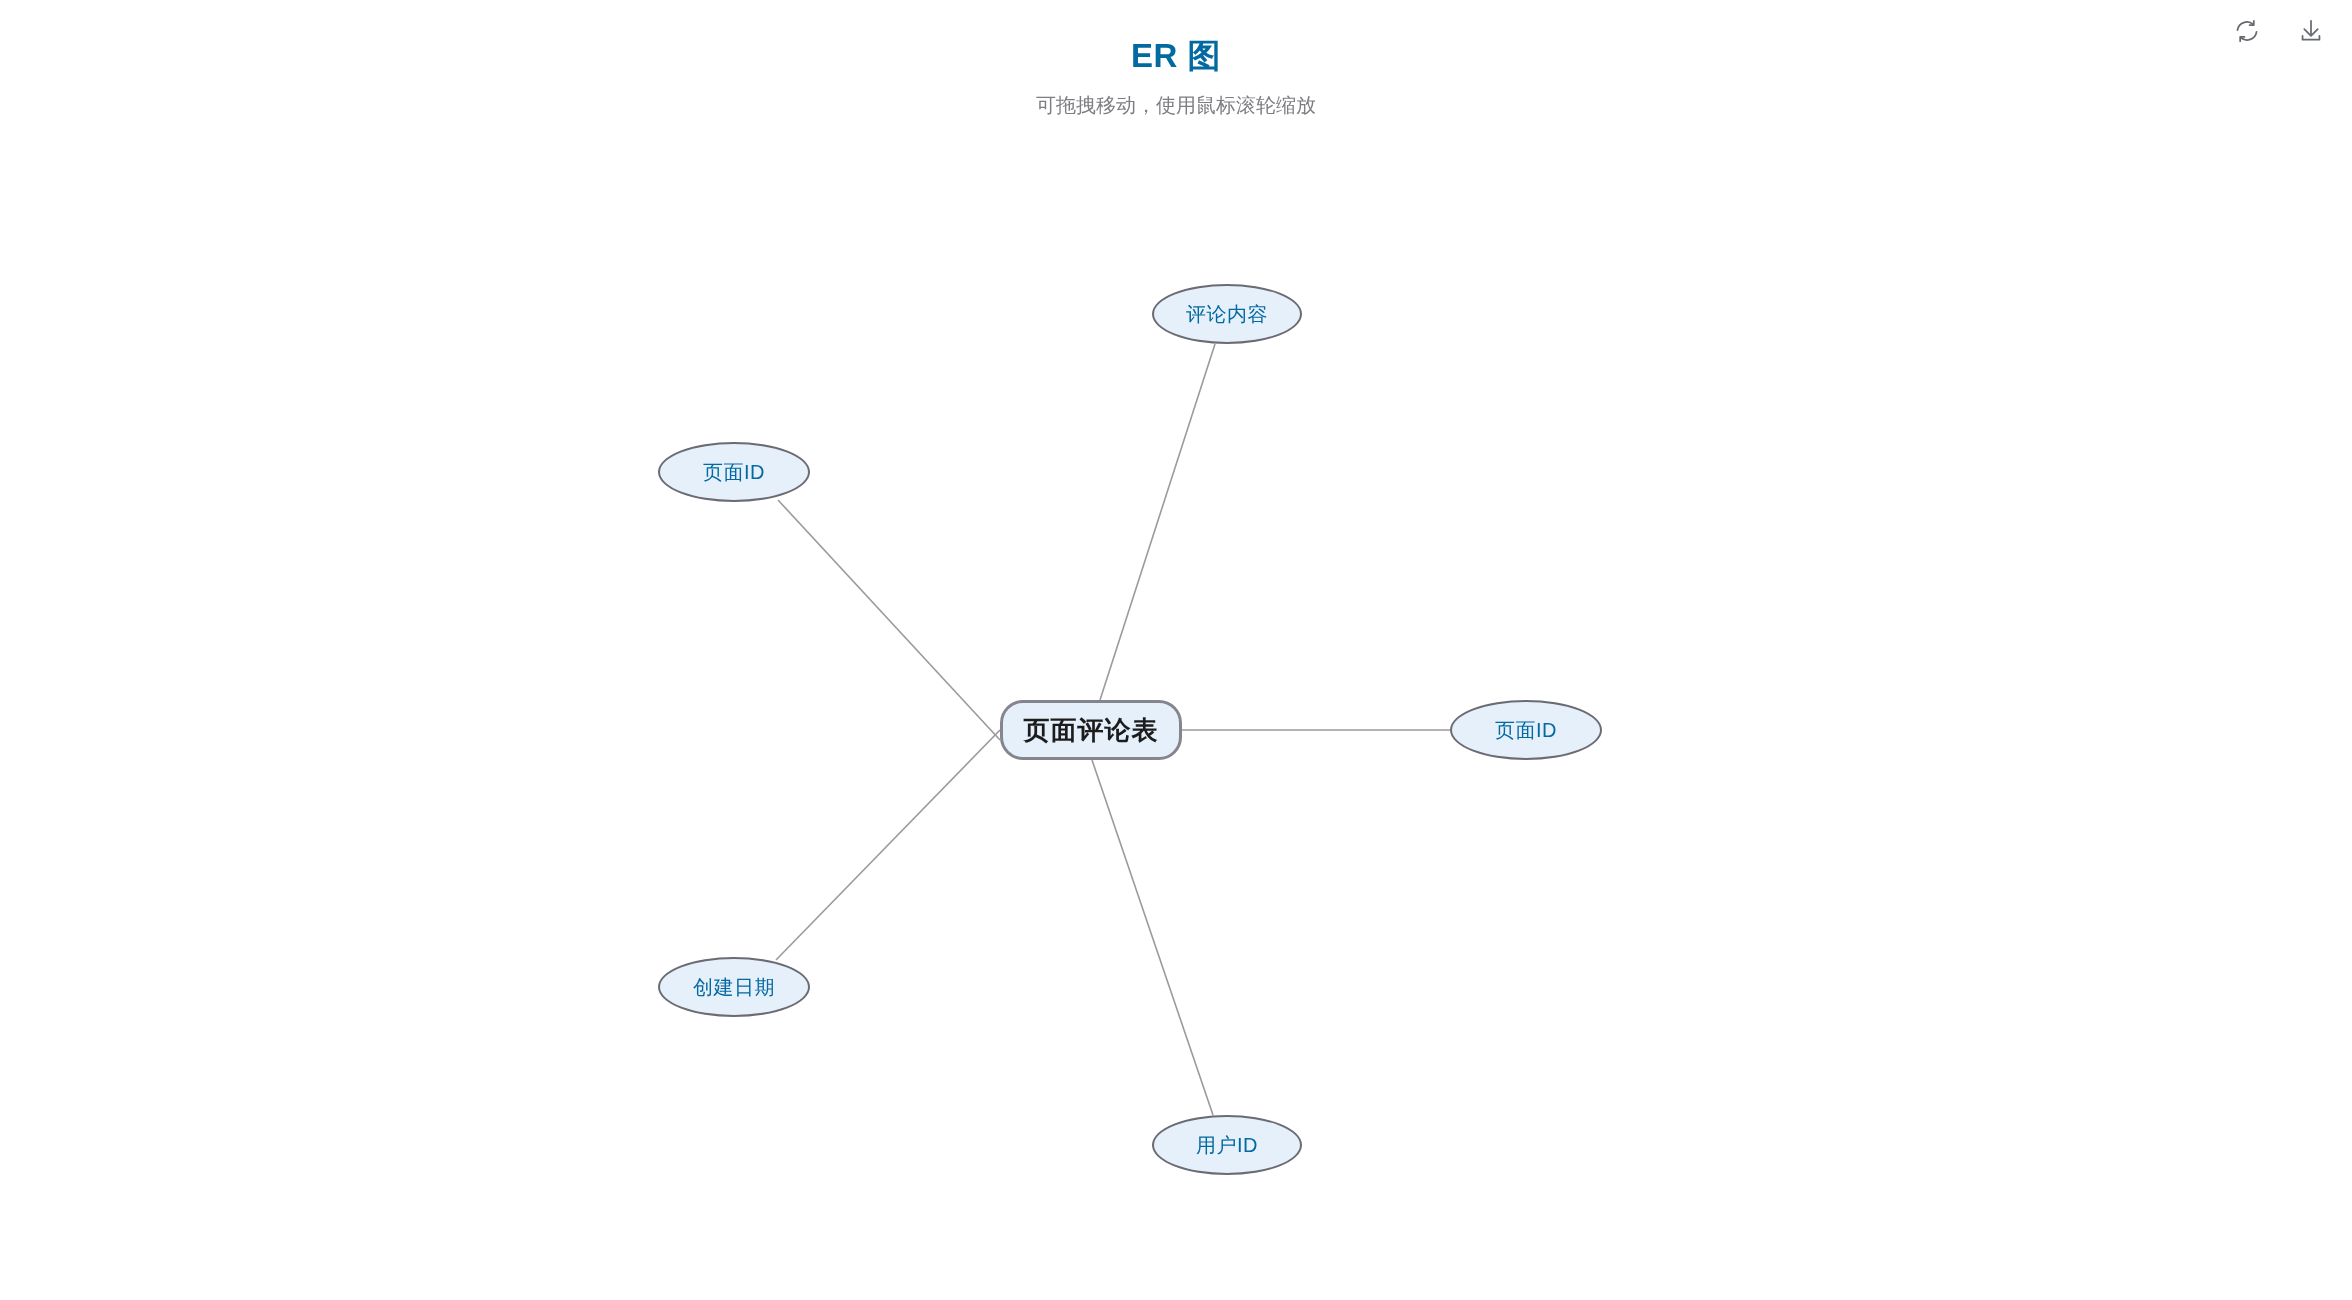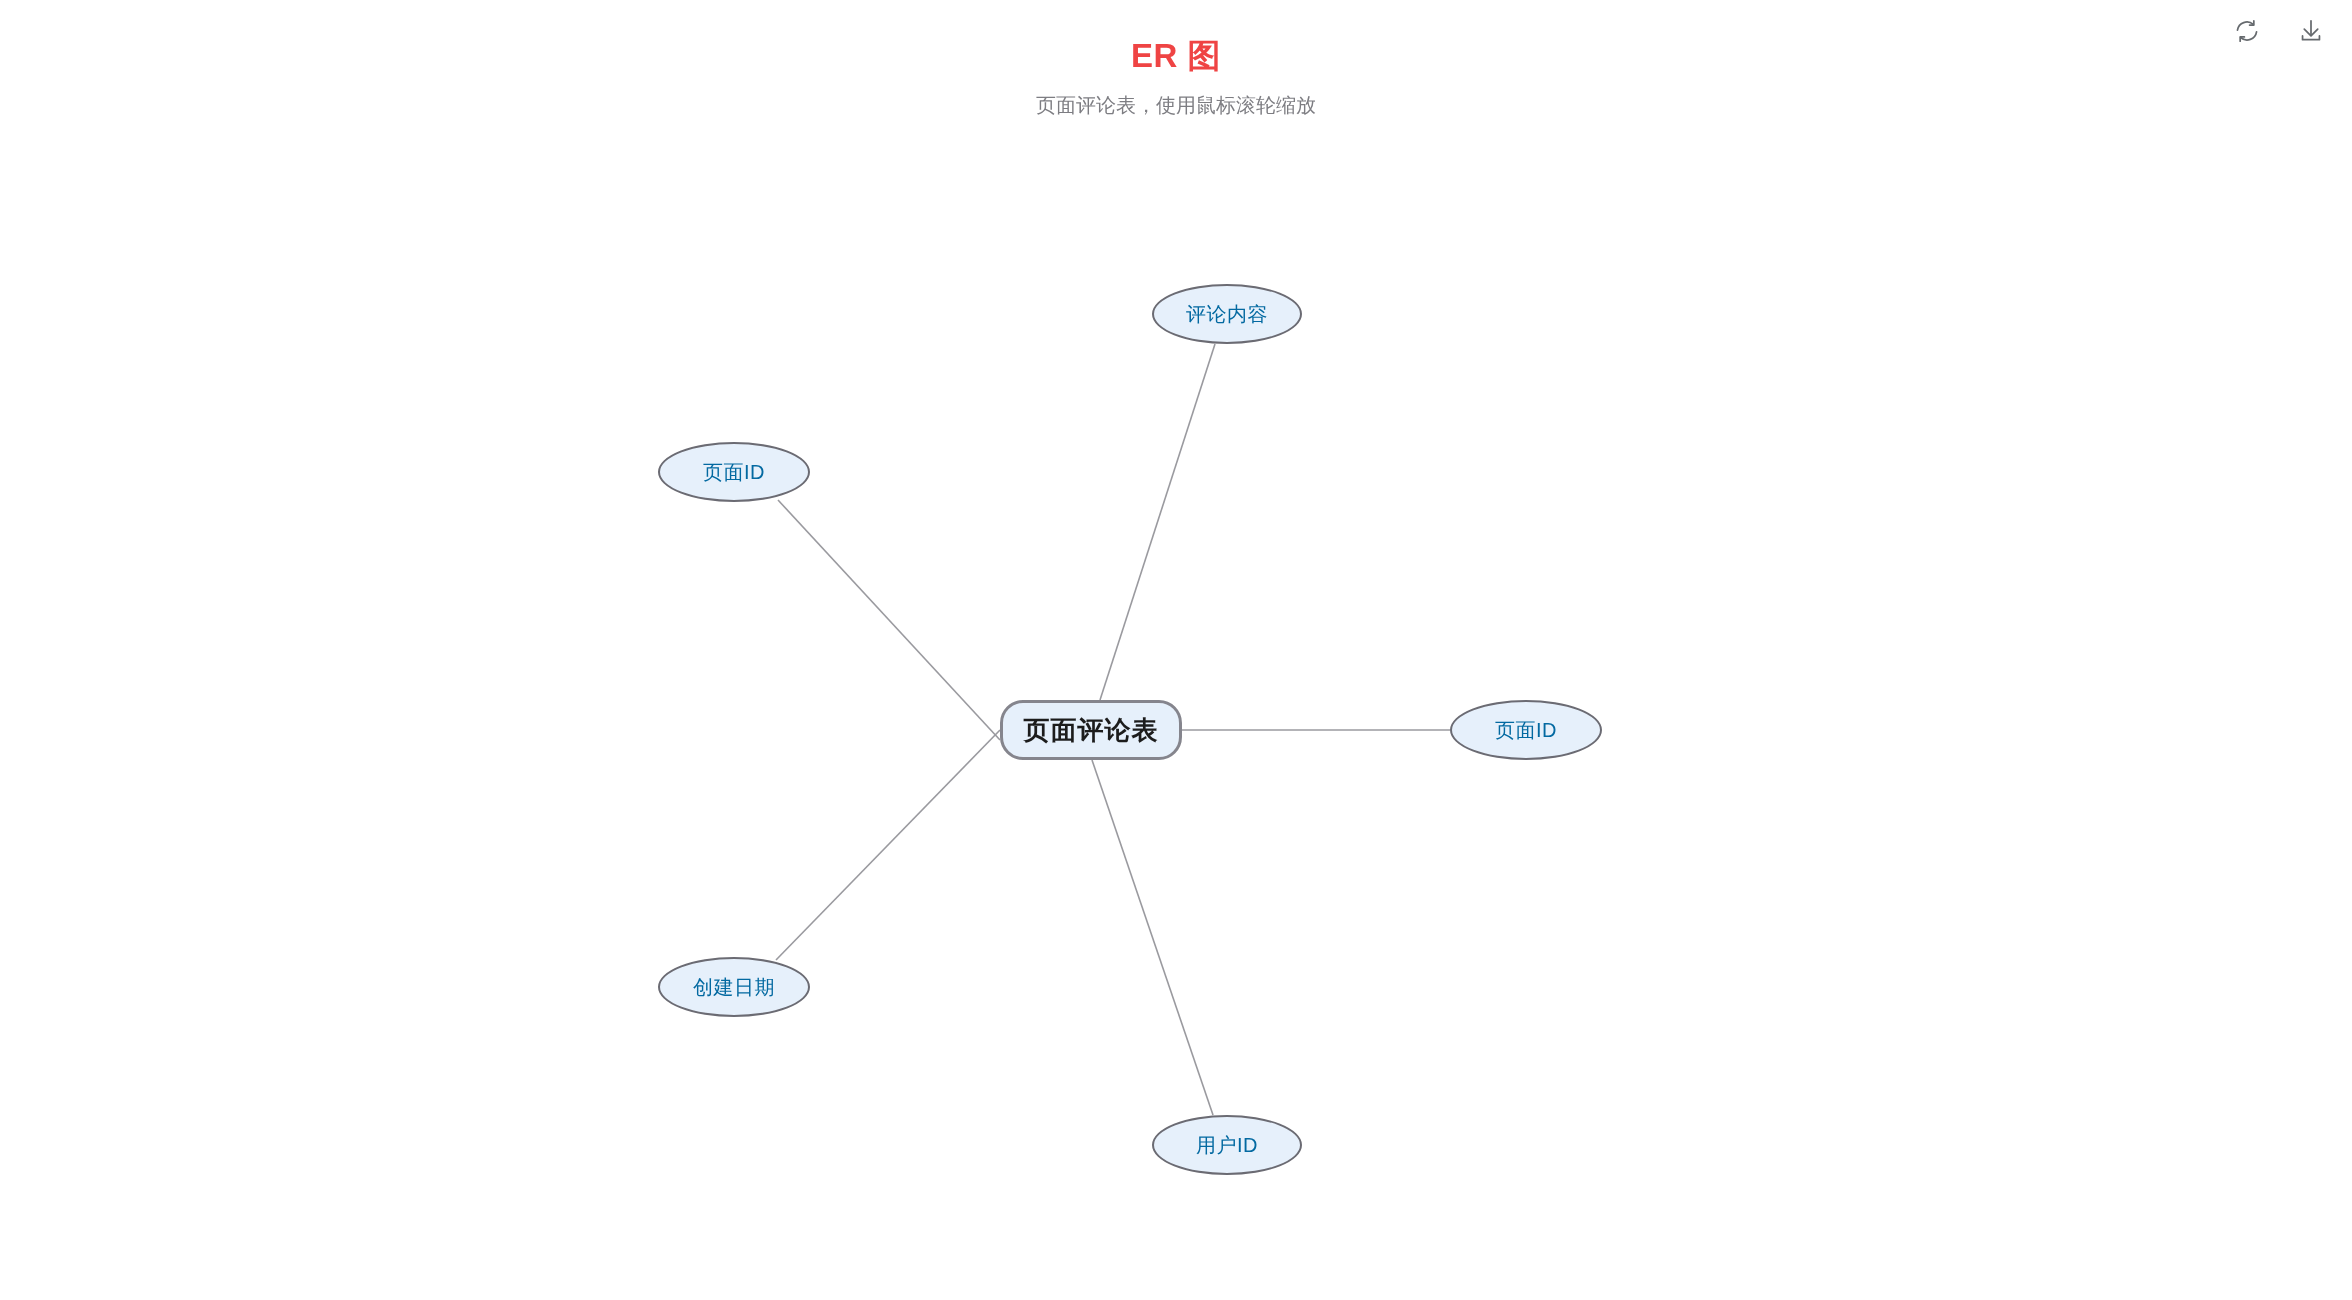--- a/index.html
+++ b/index.html
@@ -46,21 +46,21 @@
     top: 0;
     left: 0;
     width: 100%;
     text-align: center;
     padding-top: 36px;
     pointer-events: none;
   }
   .page-title {
     font-size: 33px;
     font-weight: bold;
-    color: #ef4444;
+    color: #0369a1;
     letter-spacing: 0.5px;
     margin: 0;
     line-height: 1.2;
   }
   .page-subtitle {
     font-size: 20px;
     color: #7d7d82;
     margin: 16px 0 0 0;
     line-height: 1.3;
     font-weight: normal;
@@ -130,21 +130,21 @@
         <line x1="12" y1="2.6" x2="12" y2="15.6"></line>
         <polyline points="5.8,10.2 12,16.4 18.2,10.2"></polyline>
         <polyline points="4.2,16.6 4.2,20 19.8,20 19.8,16.6"></polyline>
       </svg>
     </span>
   </button>
 </div>
 
 <div class="header">
   <h1 class="page-title">ER 图</h1>
-  <p class="page-subtitle">页面评论表，使用鼠标滚轮缩放</p>
+  <p class="page-subtitle">可拖拽移动，使用鼠标滚轮缩放</p>
 </div>
 
 <div class="canvas">
   <svg class="edges" id="edge-layer" viewBox="0 0 2352 1300" xmlns="http://www.w3.org/2000/svg">
       <line x1="1100" y1="700" x2="1215" y2="344" stroke="#9a9a9f" stroke-width="1.6"></line>
       <line x1="1000" y1="740" x2="778" y2="500" stroke="#9a9a9f" stroke-width="1.6"></line>
       <line x1="1182" y1="730" x2="1450" y2="730" stroke="#9a9a9f" stroke-width="1.6"></line>
       <line x1="1000" y1="730" x2="776" y2="960" stroke="#9a9a9f" stroke-width="1.6"></line>
       <line x1="1092" y1="760" x2="1213" y2="1115" stroke="#9a9a9f" stroke-width="1.6"></line>
     </svg>

